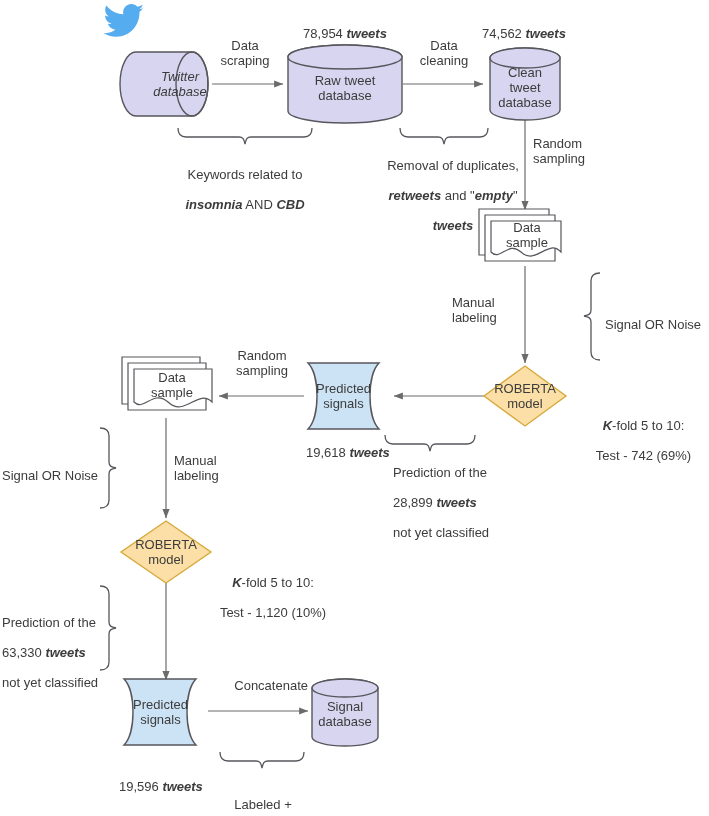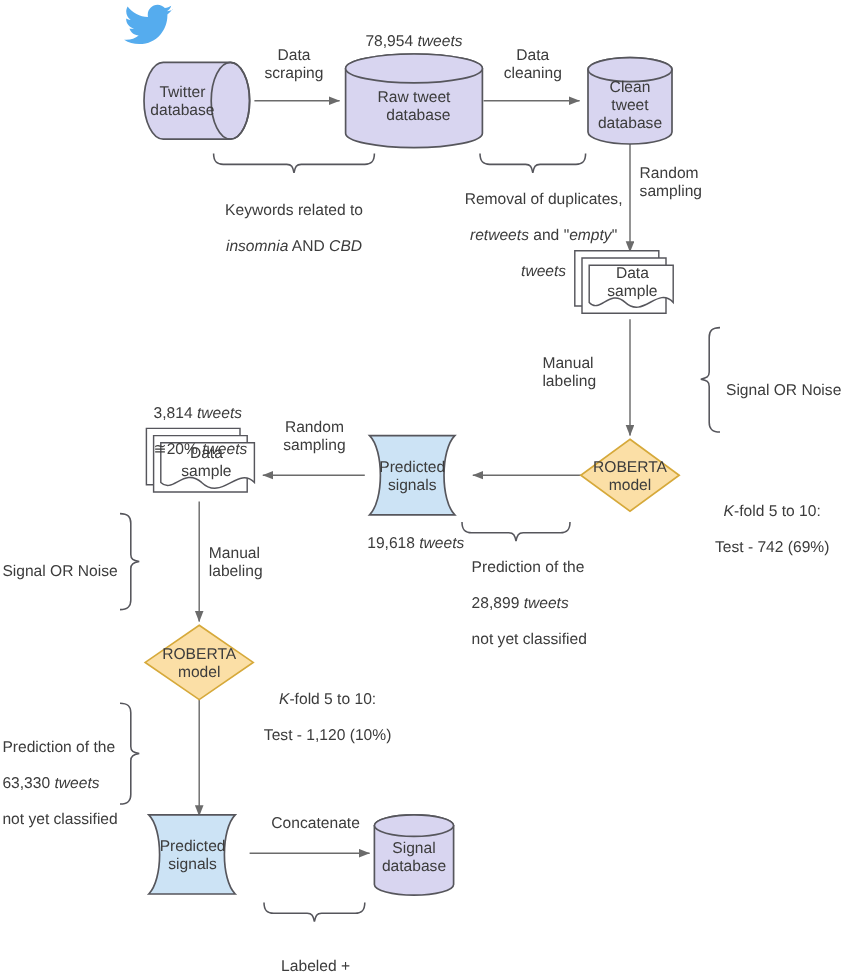--- a/index.html
+++ b/index.html
@@ -18,21 +18,21 @@
     text-align:center;
     white-space:pre-line;
     letter-spacing:0px;
   }
   .lbl.left{text-align:left;}
   .lbl.node{
     font-size:13px;line-height:15px;
     display:flex;align-items:center;justify-content:center;
     text-align:center;
   }
-  .it{font-style:italic;}
+  .it{font-style:italic;font-weight:bold;}
   
   .tw-logo{position:absolute;left:103px;top:3px;width:42px;height:36px;}
 </style>
 </head>
 <body>
 
 <div id="stage">
 
   <div class="tw-logo">
     <svg viewBox="0 0 48 40" width="42" height="36" aria-hidden="true">
@@ -122,24 +122,24 @@
 
     <path d="M385,435 C385,442 388,444 393,444 L424,444 C428,444 429,446 430,451 C431,446 432,444 436,444 L467,444 C472,444 475,442 475,435" fill="none" stroke="#56565c" stroke-width="1.3"></path>
 
     <path d="M100,428 C107,428 109,431 109,436 L109,462 C109,466 111,467 116,468 C111,469 109,470 109,474 L109,500 C109,505 107,508 100,508" fill="none" stroke="#56565c" stroke-width="1.3"></path>
 
     <path d="M100,586 C107,586 109,589 109,594 L109,622 C109,626 111,627 116,628 C111,629 109,630 109,634 L109,662 C109,667 107,670 100,670" fill="none" stroke="#56565c" stroke-width="1.3"></path>
 
     <path d="M220,752 C220,759 223,761 228,761 L256,761 C260,761 261,763 262,768 C263,763 264,761 268,761 L296,761 C301,761 304,759 304,752" fill="none" stroke="#56565c" stroke-width="1.3"></path>
   </svg>
 
-  <div class="lbl node" style="left:118px;top:62px;width:68px;height:44px;">Twitter
-database</div>
-
-  <div class="lbl node" style="left:295px;top:70px;width:100px;height:36px;text-align:right;">Raw tweet
+  <div class="lbl node" style="left:146px;top:62px;width:68px;height:44px;font-style:italic;">Twitter
+database</div>
+
+  <div class="lbl node" style="left:295px;top:70px;width:100px;height:36px;">Raw tweet
 database</div>
 
   <div class="lbl node" style="left:487px;top:61px;width:76px;height:52px;">Clean
 tweet
 database</div>
 
   <div class="lbl node" style="left:497px;top:218px;width:60px;height:34px;">Data
 sample</div>
 
   <div class="lbl node" style="left:491px;top:379px;width:68px;height:34px;">ROBERTA
@@ -171,37 +171,39 @@
 
   <div class="lbl" style="left:452px;top:295px;width:68px;text-align:left;">Manual
 labeling</div>
 
   <div class="lbl" style="left:224px;top:348px;width:76px;">Random
 sampling</div>
 
   <div class="lbl" style="left:174px;top:453px;width:68px;text-align:left;">Manual
 labeling</div>
 
-  <div class="lbl" style="left:218px;top:678px;width:90px;">Concatenate</div>
+  <div class="lbl" style="left:218px;top:678px;width:90px;text-align:right;">Concatenate</div>
 
   <div class="lbl" style="left:293px;top:11px;width:104px;">
     <span>78,954 </span><span class="it">tweets</span>
   </div>
 
-
-
-  <div class="lbl left" style="left:128px;top:321px;width:130px;">
-    <div><span>3,814 </span><span class="it">tweets</span></div>
-    <div><span>≅20% </span><span class="it">tweets</span></div>
-  </div>
+  <div class="lbl" style="left:472px;top:11px;width:104px;">
+    <span>74,562 </span><span class="it">tweets</span>
+  </div>
+
+
 
   <div class="lbl left" style="left:306px;top:430px;width:110px;">
     <span>19,618 </span><span class="it">tweets</span>
   </div>
 
+  <div class="lbl left" style="left:119px;top:764px;width:110px;">
+    <span>19,596 </span><span class="it">tweets</span>
+  </div>
 
 
   <div class="lbl" style="left:180px;top:152px;width:130px;">
     <div>Keywords related to</div>
     <div><span class="it">insomnia</span><span> AND </span><span class="it">CBD</span></div>
   </div>
 
   <div class="lbl" style="left:379px;top:143px;width:148px;">
     <div>Removal of duplicates,</div>
     <div><span class="it">retweets</span><span> and "</span><span class="it">empty</span><span>"</span></div>

